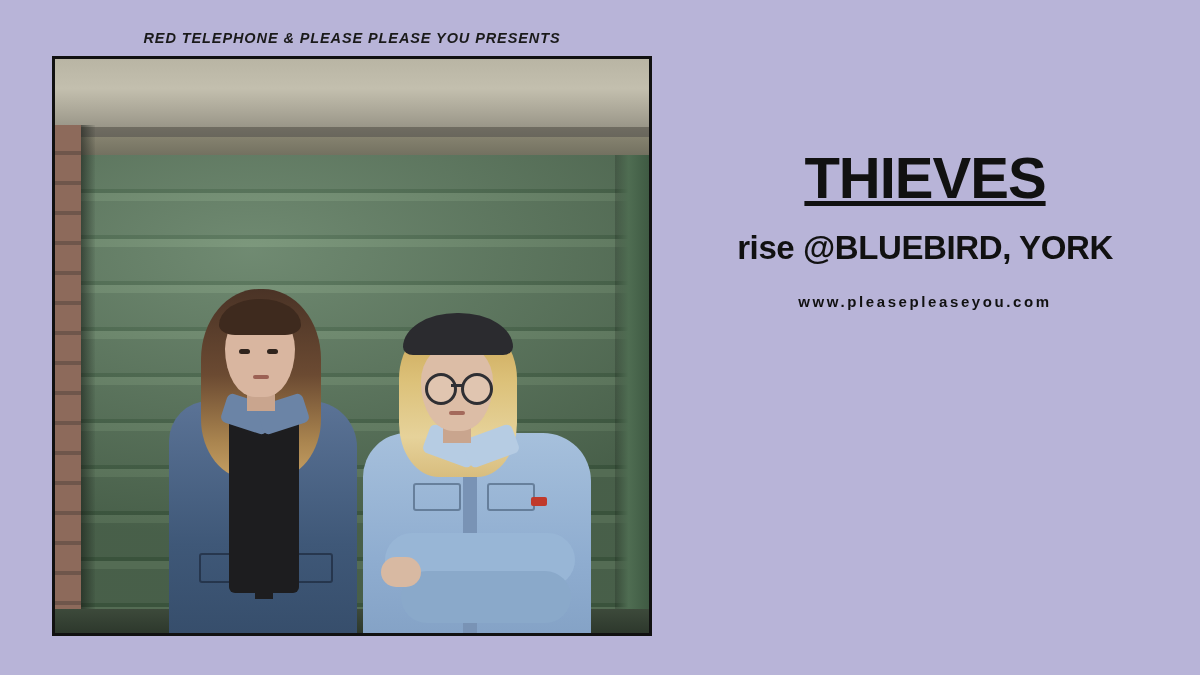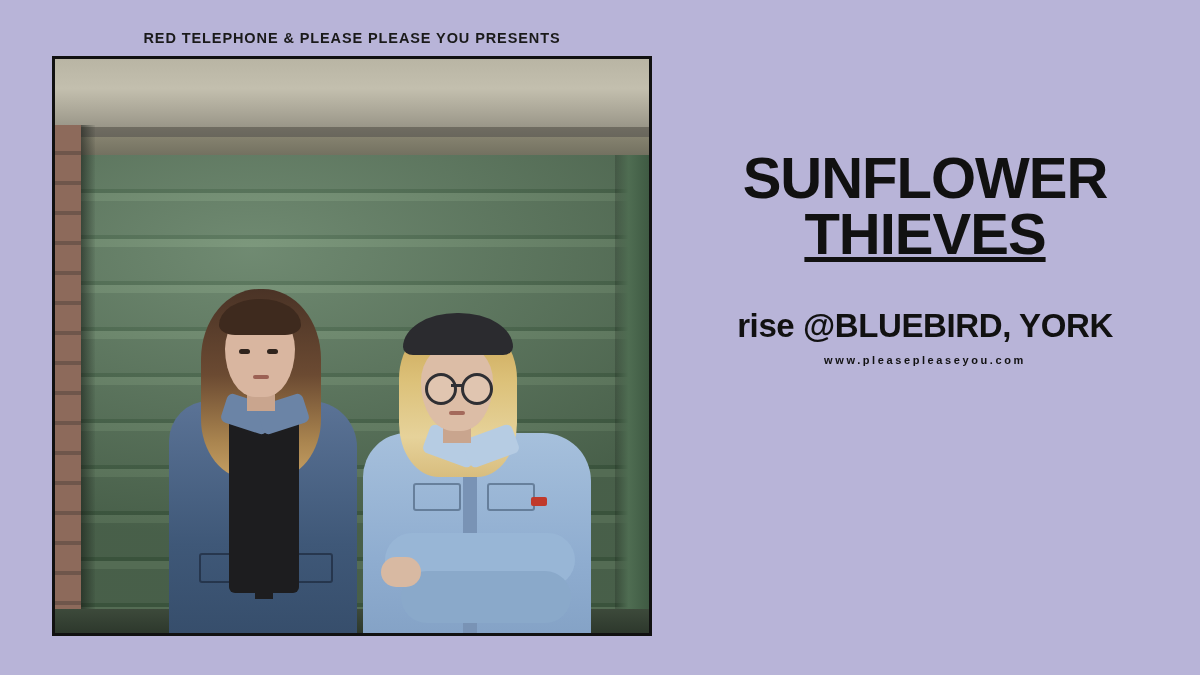--- a/index.html
+++ b/index.html
@@ -26,20 +26,21 @@
     left: 52px;
     top: 30px;
     width: 600px;
     text-align: center;
     font-family: "Liberation Sans", sans-serif;
     font-weight: bold;
     font-size: 14.5px;
     letter-spacing: 0.9px;
     color: #1a1a1a;
     white-space: nowrap;
+    font-style: italic;
   }
 
   
   .photo-frame {
     position: absolute;
     left: 52px;
     top: 56px;
     width: 600px;
     height: 580px;
     border: 3px solid #111111;
@@ -283,40 +284,40 @@
   .band {
     font-family: "Liberation Sans", sans-serif;
     font-weight: bold;
     font-size: 58px;
     line-height: 0.97;
     letter-spacing: -1px;
     margin: 0;
   }
   .band .l2 { display: block; text-decoration: underline; }
   .venue {
-    margin-top: 43px;
+    margin-top: 22px;
     font-family: "Liberation Sans", sans-serif;
     font-weight: bold;
     font-size: 33px;
     letter-spacing: -0.4px;
     line-height: 1.22;
   }
   .venue .lower { text-transform: none; }
   .date {
     font-family: "Liberation Sans", sans-serif;
     font-weight: bold;
     font-size: 33px;
     letter-spacing: -0.6px;
     line-height: 1.22;
   }
   .url {
-    margin-top: 8px;
-    font-family: "Liberation Sans", sans-serif;
-    font-weight: bold;
-    font-size: 11px;
+    margin-top: 24px;
+    font-family: "Liberation Sans", sans-serif;
+    font-weight: bold;
+    font-size: 15px;
     letter-spacing: 2.6px;
   }
 </style>
 </head>
 <body>
 
 <div class="poster">
 
   <div class="presents">RED TELEPHONE &amp; PLEASE PLEASE YOU PRESENTS</div>
 
@@ -369,21 +370,20 @@
         <div class="p2-glass-l"></div>
         <div class="p2-glass-r"></div>
         <div class="p2-bridge"></div>
         <div class="p2-mouth"></div>
       </div>
     </div>
   </div>
 
   <div class="txt">
     <div class="band">
-      <span>SUNFLOWER</span>
       <span class="l2">THIEVES</span>
     </div>
     <div class="venue">
       <span class="lower">rise </span><span>@BLUEBIRD, YORK</span>
     </div>
     <div class="url">www.pleasepleaseyou.com</div>
   </div>
 
 </div>
 

